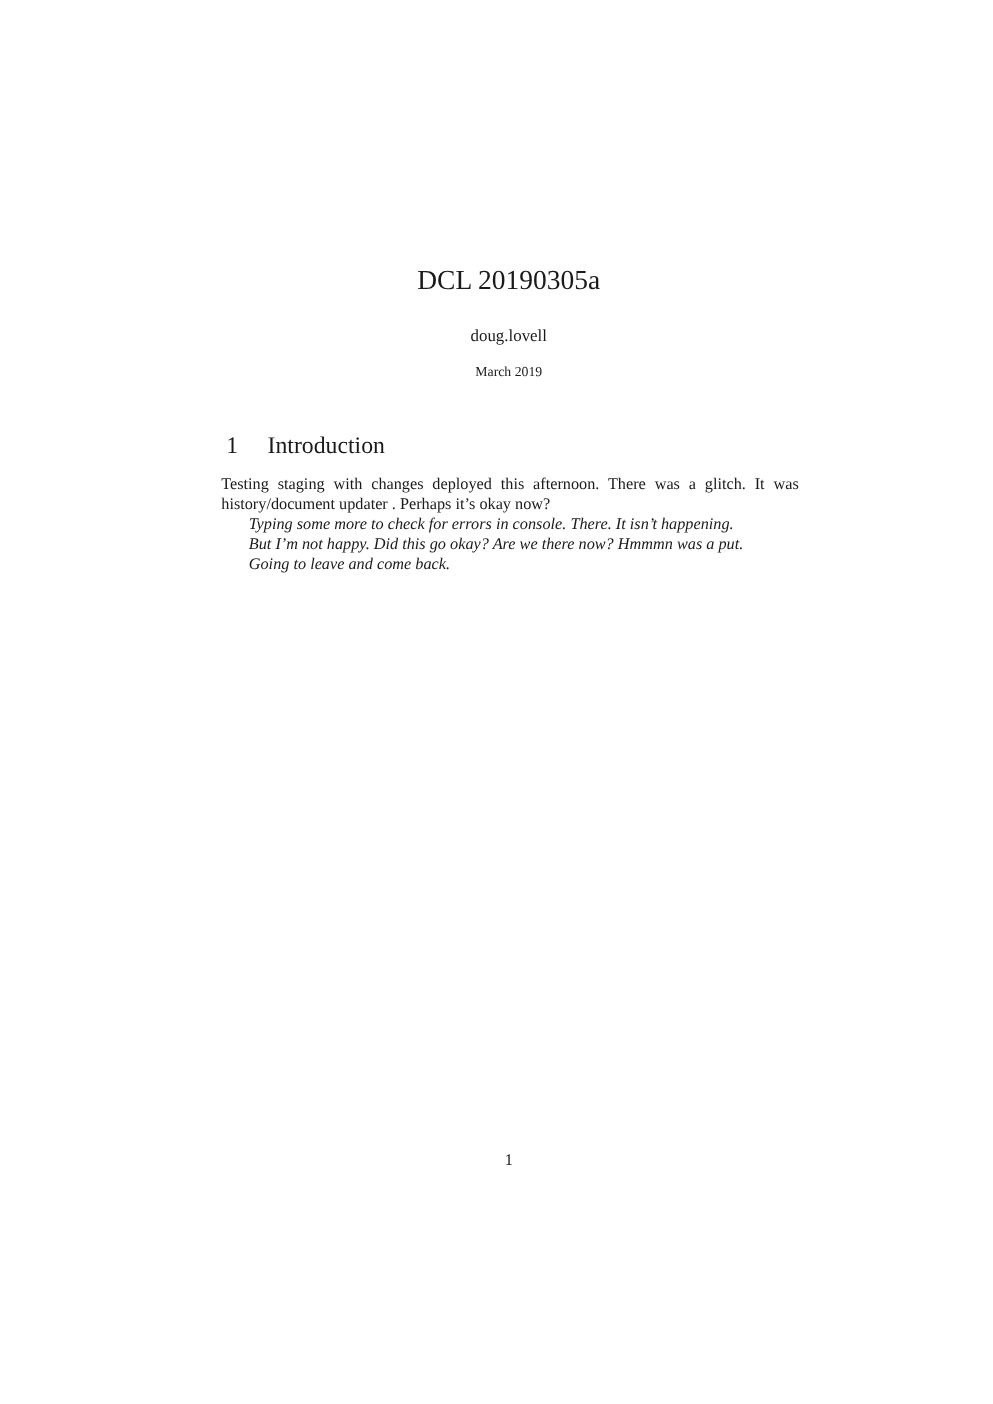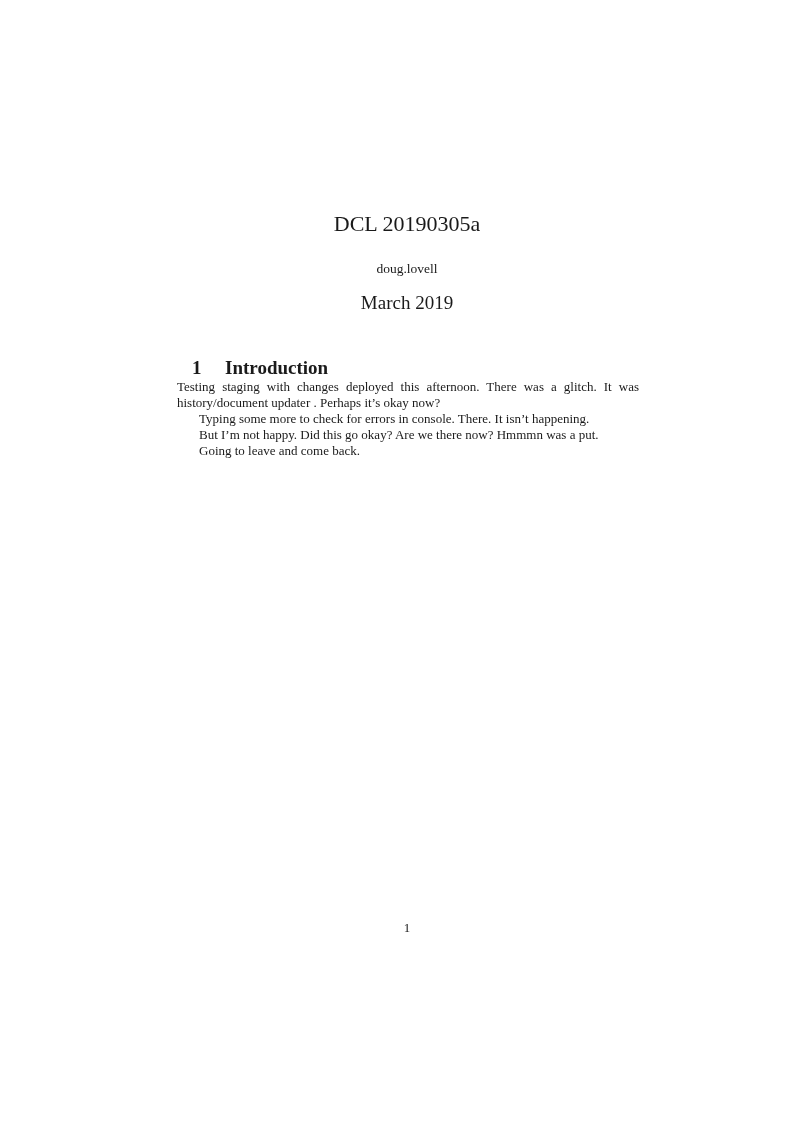--- a/index.html
+++ b/index.html
@@ -30,31 +30,31 @@
     line-height: 1.1;
   }
   .doc-author {
     margin: 25px 0 0 0;
     font-size: 13.5px;
     line-height: 1.2;
     text-align: center;
   }
   .doc-date {
     margin: 15px 0 0 0;
-    font-size: 19px;
+    font-size: 11px;
     line-height: 1.2;
   }
   .section-heading {
     position: absolute;
     top: 342px;
     left: 177px;
     width: 460px;
-    margin: 15px;
+    margin: 4px;
     font-size: 19px;
-    font-weight: bold;
+    font-weight: normal;
     line-height: 1.2;
   }
   .section-number {
     display: inline-block;
     min-width: 33px;
   }
   .body-text {
     position: absolute;
     top: 379px;
     left: 177px;
@@ -62,20 +62,21 @@
     font-size: 13px;
     line-height: 15.9px;
     text-align: justify;
   }
   .body-text p {
     margin: 0;
     padding: 0;
   }
   .body-text p.indent {
     text-indent: 22px;
+    font-style: italic;
   }
   .page-number {
     position: absolute;
     top: 920px;
     left: 177px;
     width: 460px;
     text-align: center;
     font-size: 13px;
   }
 </style>

